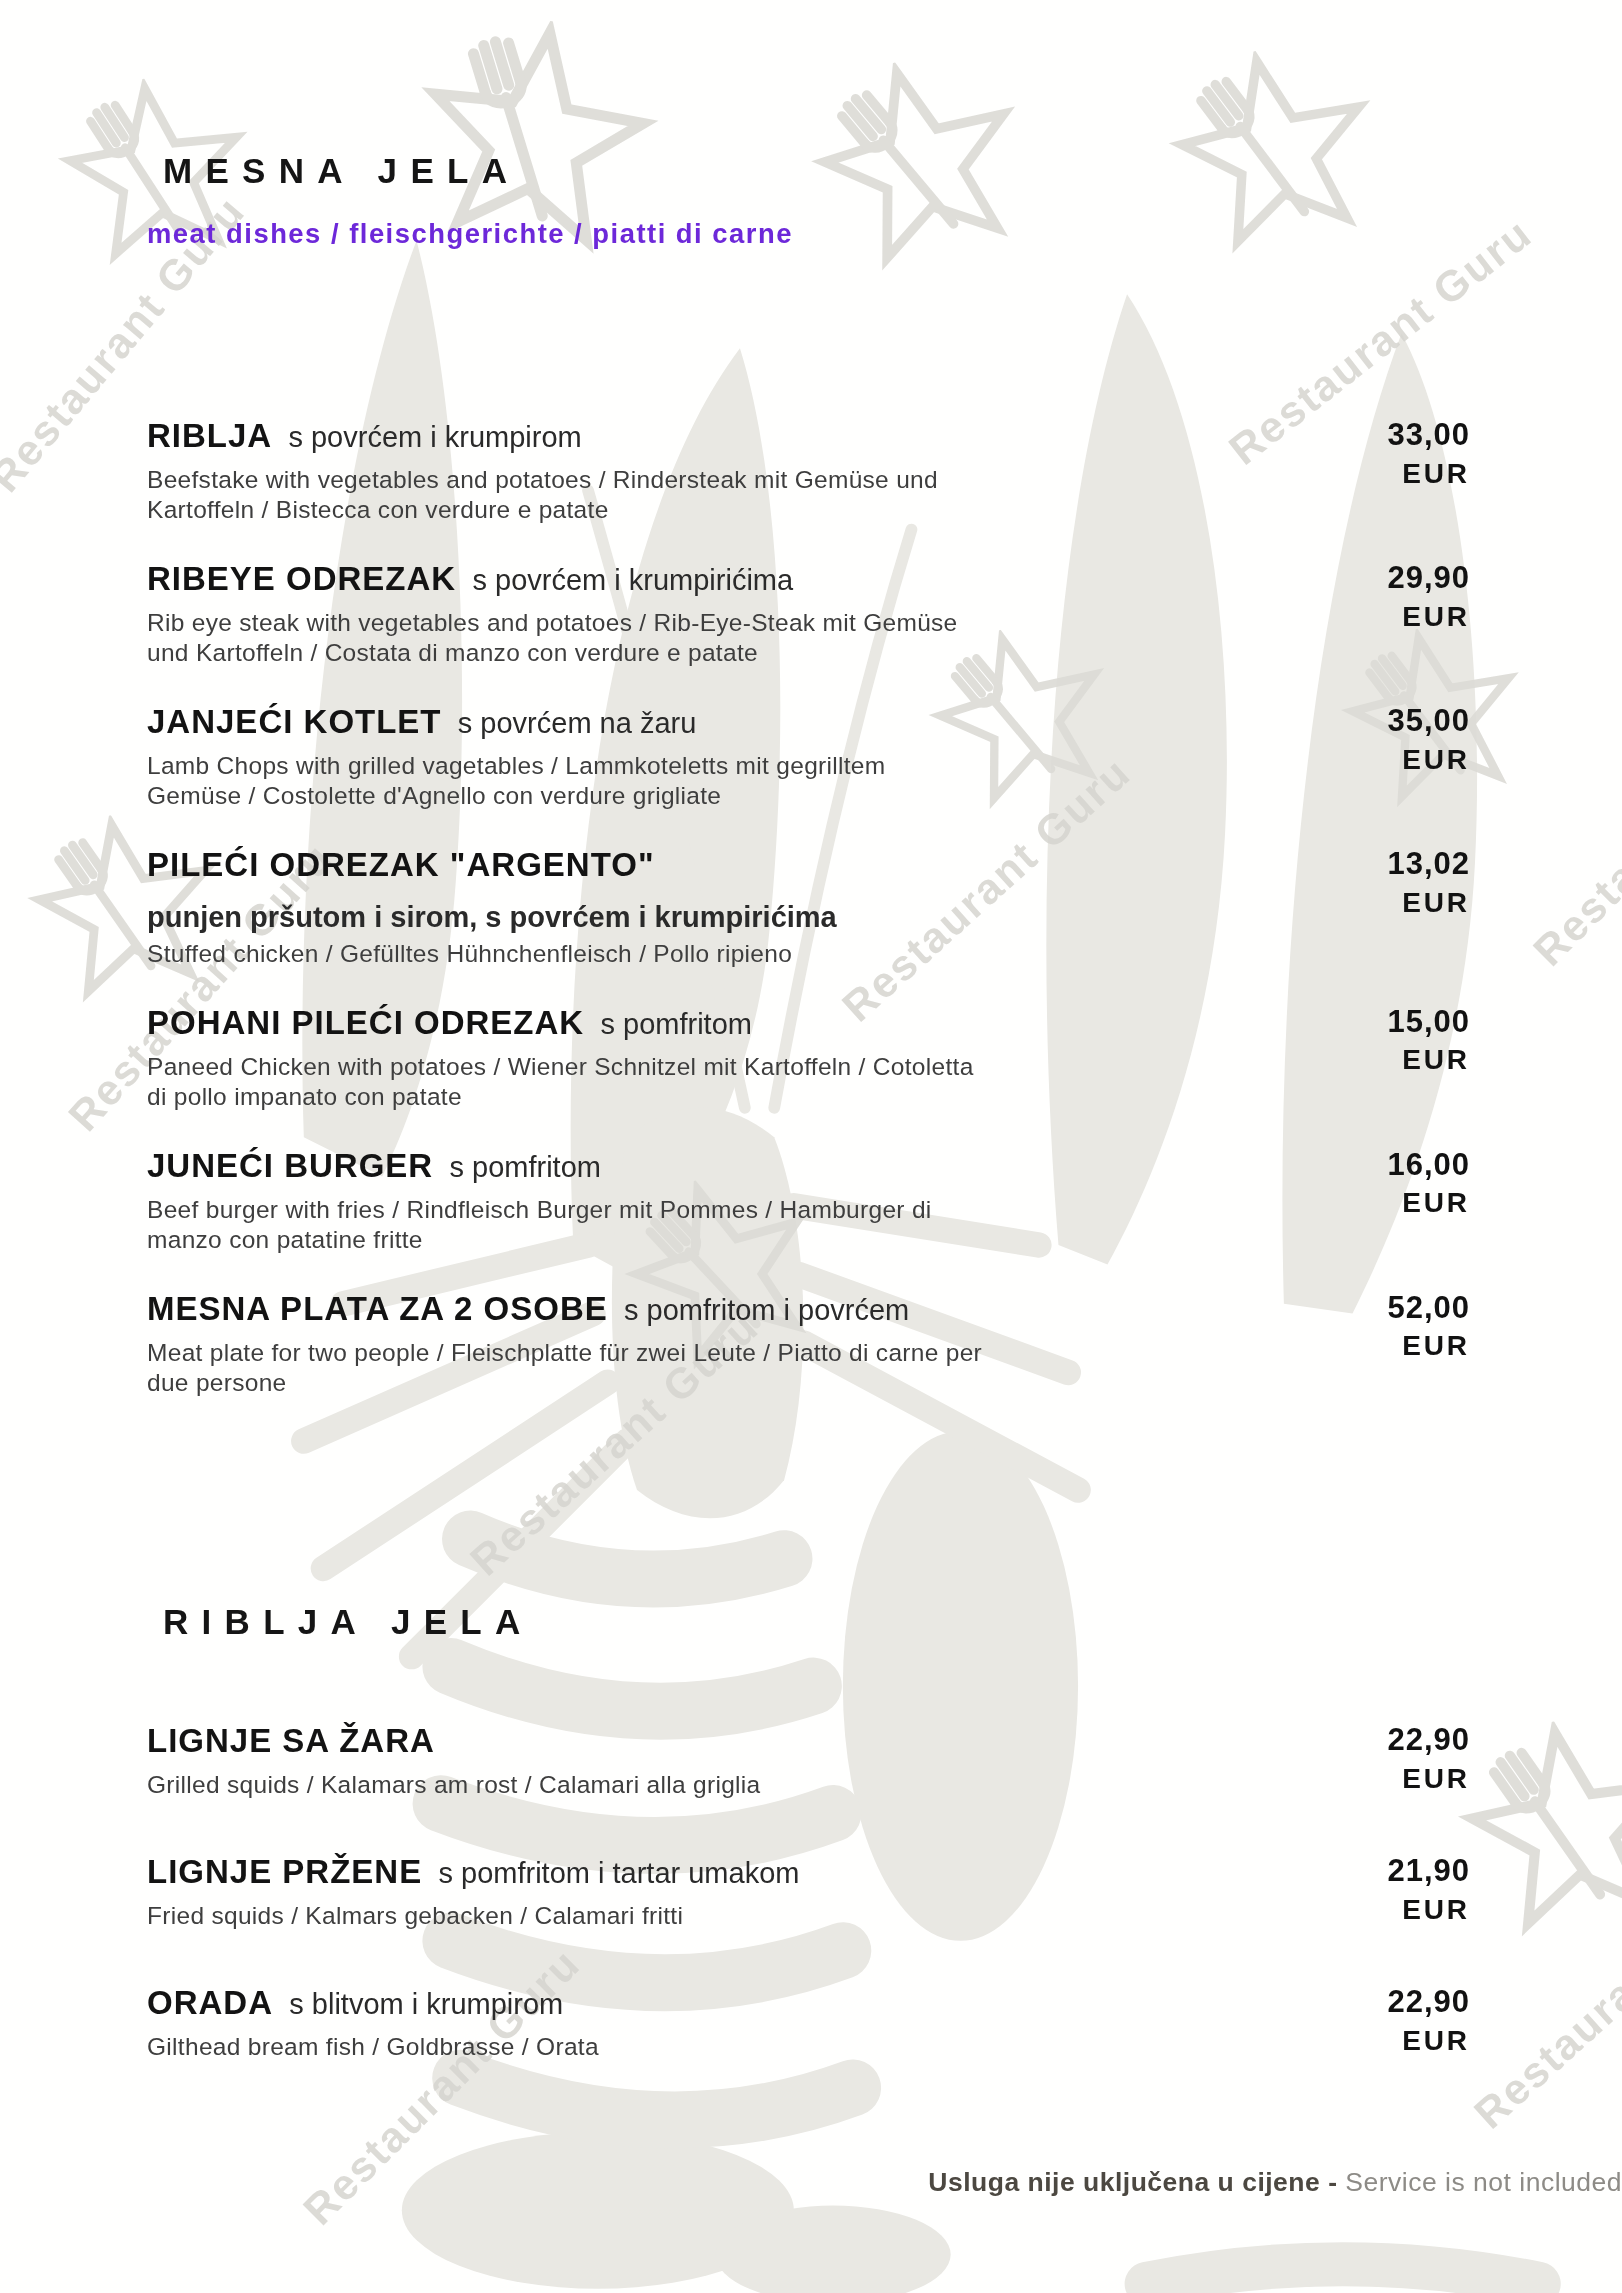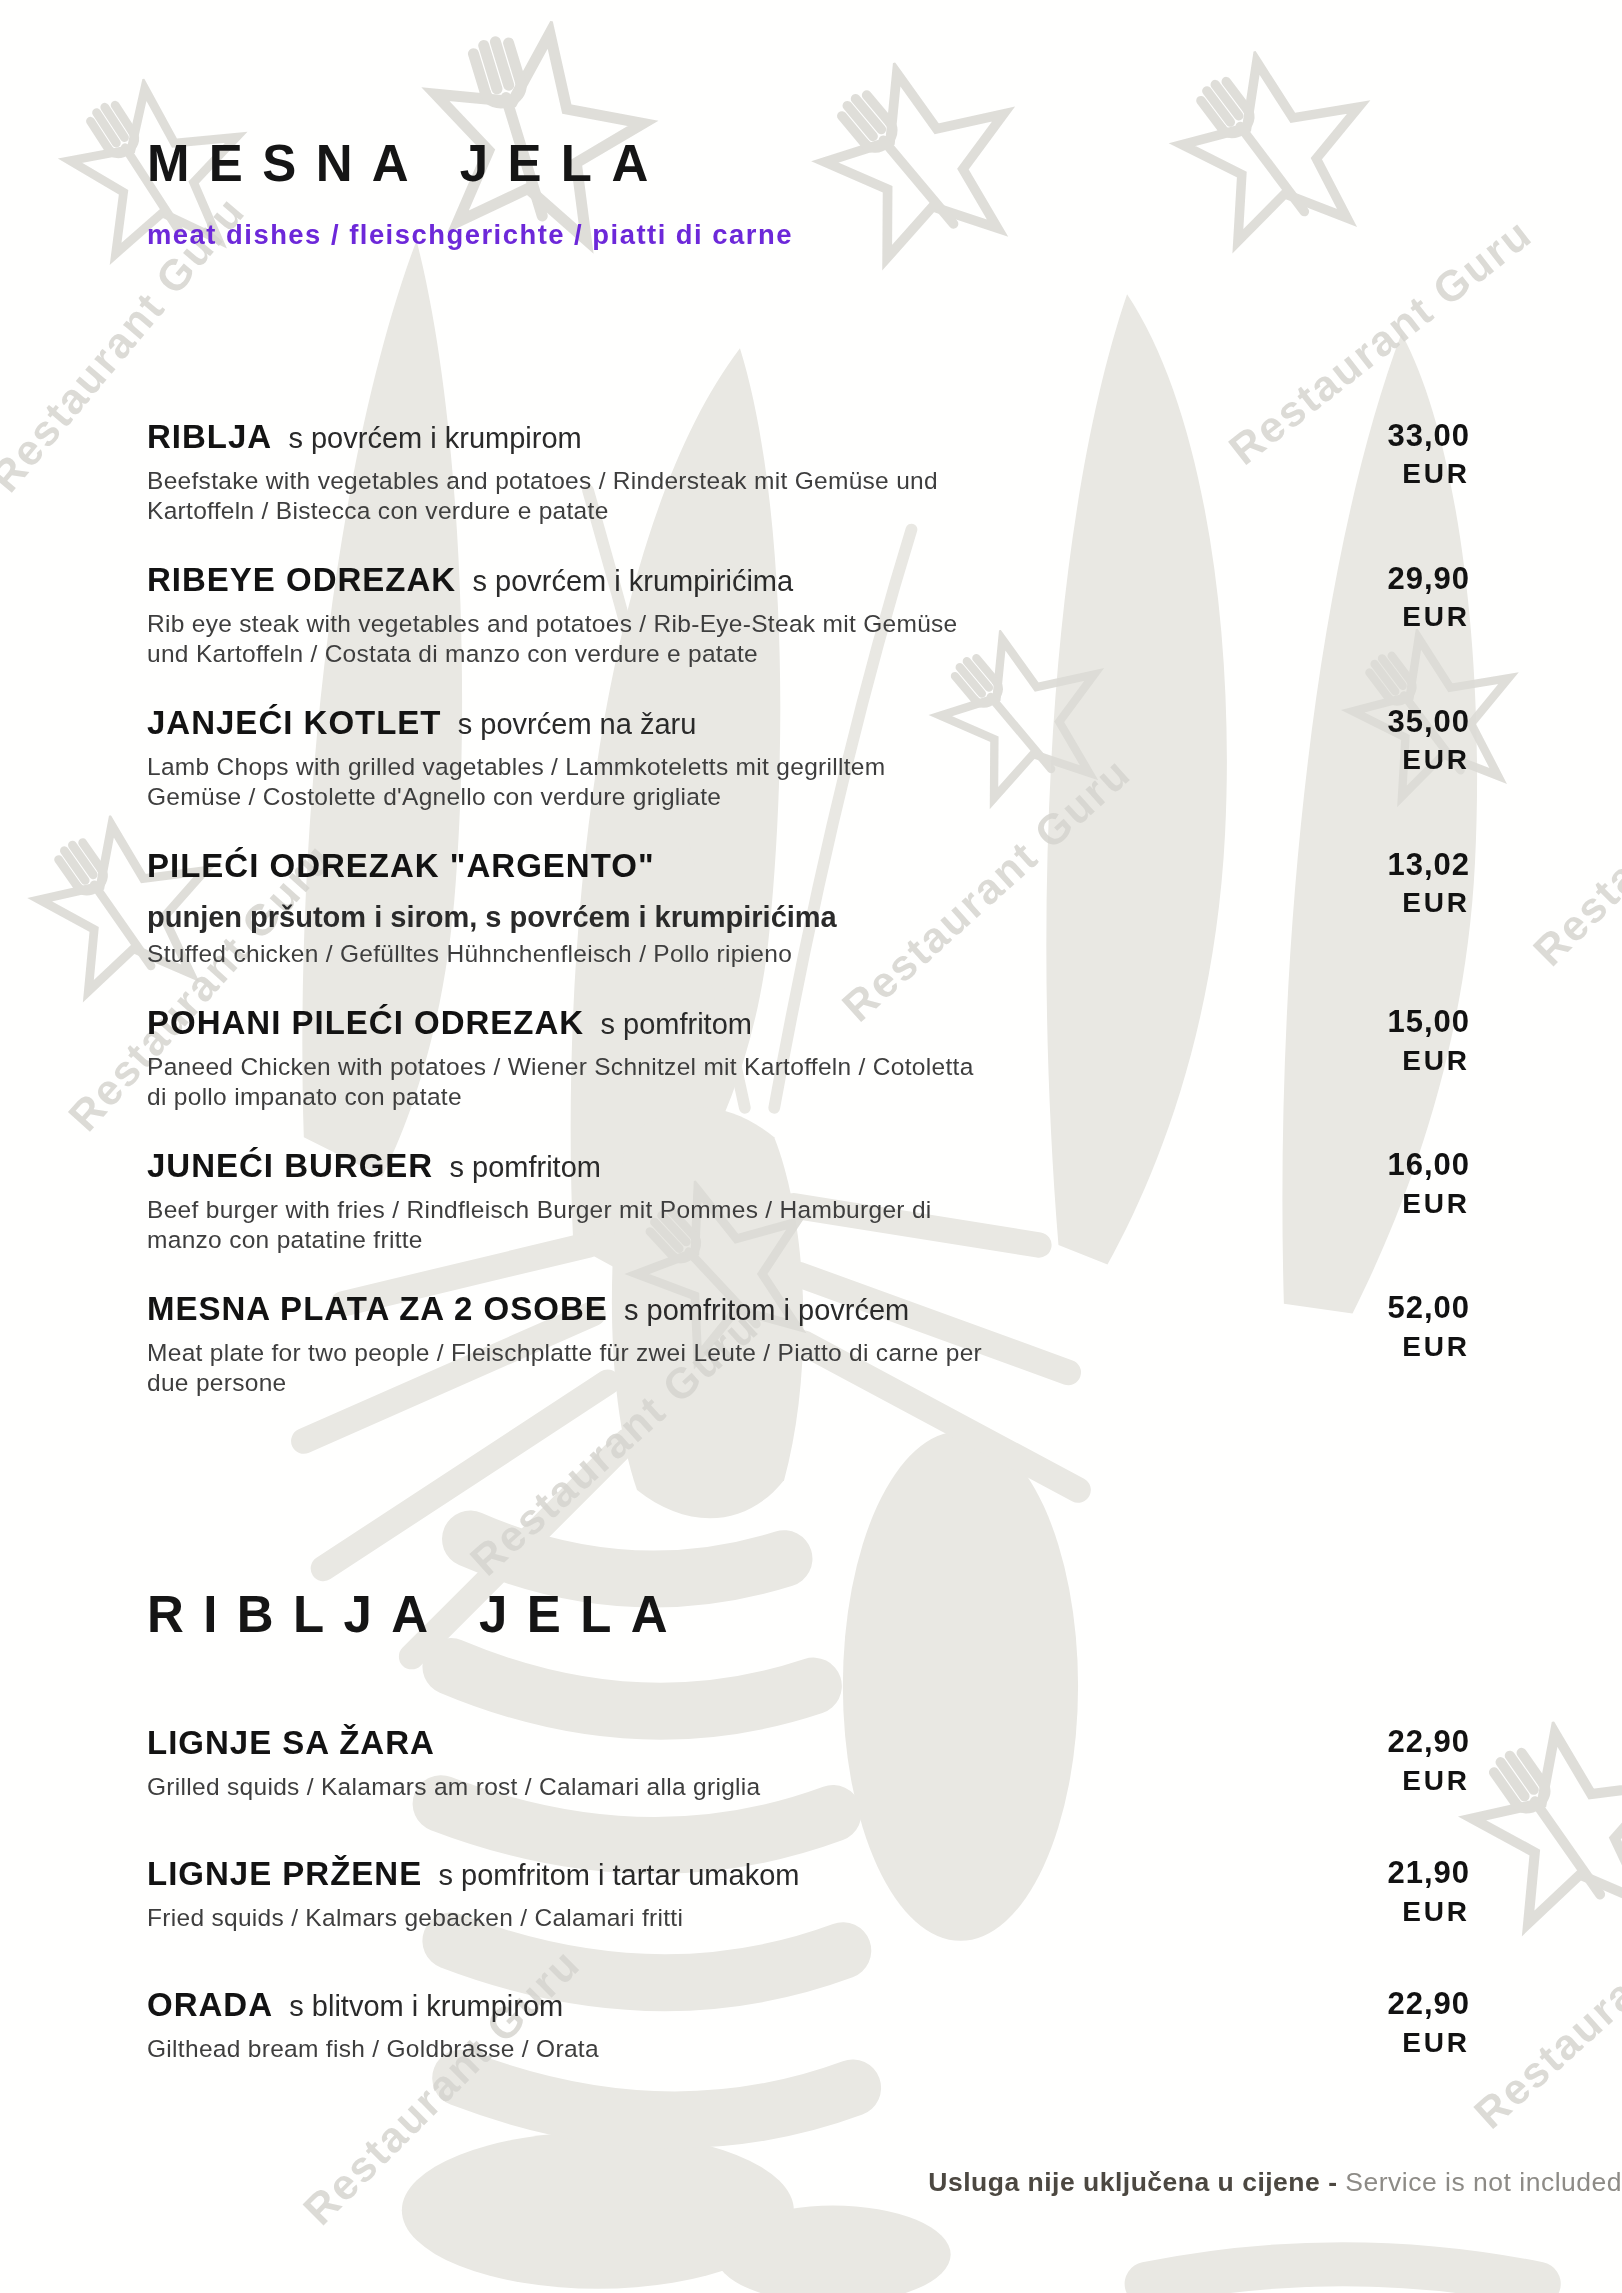--- a/index.html
+++ b/index.html
@@ -12,21 +12,21 @@
   .bg-art { position:absolute; left:0; top:0; width:1622px; height:2294px; z-index:0; }
   .wm-text {
     position:absolute; z-index:0; white-space:nowrap;
     font-weight:700; font-size:43px; letter-spacing:2px;
     color:#d6d5d0; transform-origin:left top; opacity:.85;
   }
   .wm-icon { position:absolute; z-index:0; opacity:.9; }
   
   .content { position:absolute; left:147px; right:152px; top:0; z-index:1; }
   .section-title {
-    margin:0; font-size:51px; font-weight:700; letter-spacing:0.38em;
+    margin:16px; font-size:35px; font-weight:700; letter-spacing:0.38em;
     color:#151515; line-height:1.05;
   }
   .section-subtitle {
     margin-top:28px; font-size:27.4px; font-weight:700; letter-spacing:1.5px;
     color:#6d28d9;
   }
   .sec-meat { padding-top:137px; }
   .sec-fish { padding-top:157px; }
   .items { margin-top:165px; }
   .sec-fish .items { margin-top:80px; }

